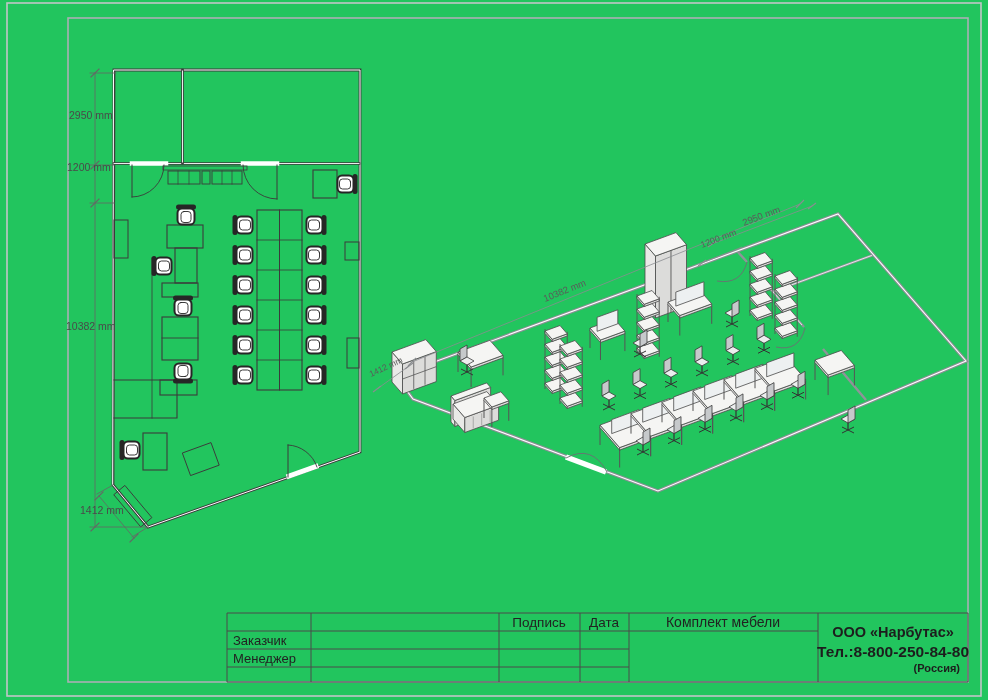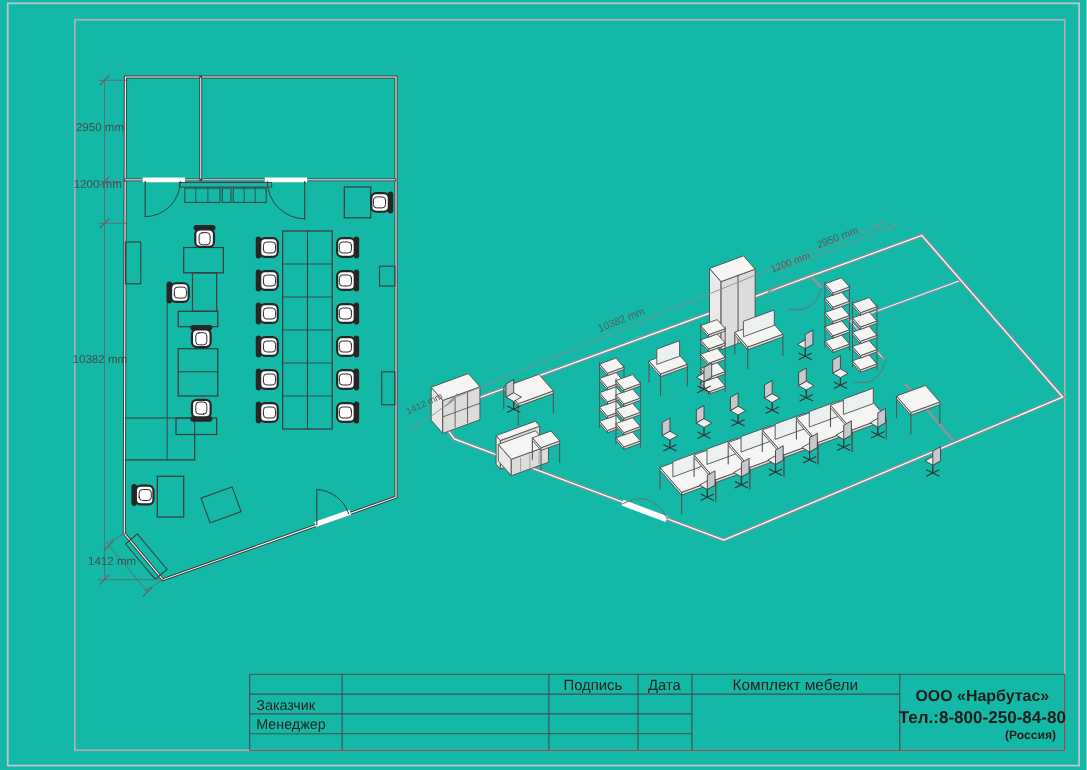--- a/index.html
+++ b/index.html
@@ -1,16 +1,16 @@
 <!DOCTYPE html>
 <html><head>
 <meta charset="utf-8">
 <style>
   html,body{margin:0;padding:0;background:#ffffff;}
-  .stage{position:relative;width:988px;height:700px;background:#14b8a6;overflow:hidden;
+  .stage{position:relative;width:988px;height:700px;background:#22c55e;overflow:hidden;
          font-family:"Liberation Sans", sans-serif;}
   svg{position:absolute;left:0;top:0;}
   text{font-family:"Liberation Sans", sans-serif;fill:#3a3a3a;}
   .dim{font-size:10.5px;fill:#4a4a4a;}
   .dimI{font-size:9.5px;fill:#5a5a5a;}
   .tb{font-size:13px;fill:#222;}
   .tbc{font-size:13.5px;fill:#222;text-anchor:middle;}
   .tbt{font-size:14px;fill:#222;text-anchor:middle;}
   .co1{font-size:14.5px;fill:#1d1d1d;text-anchor:middle;font-weight:600;}
   .co2{font-size:15.5px;fill:#1d1d1d;text-anchor:middle;font-weight:600;}

